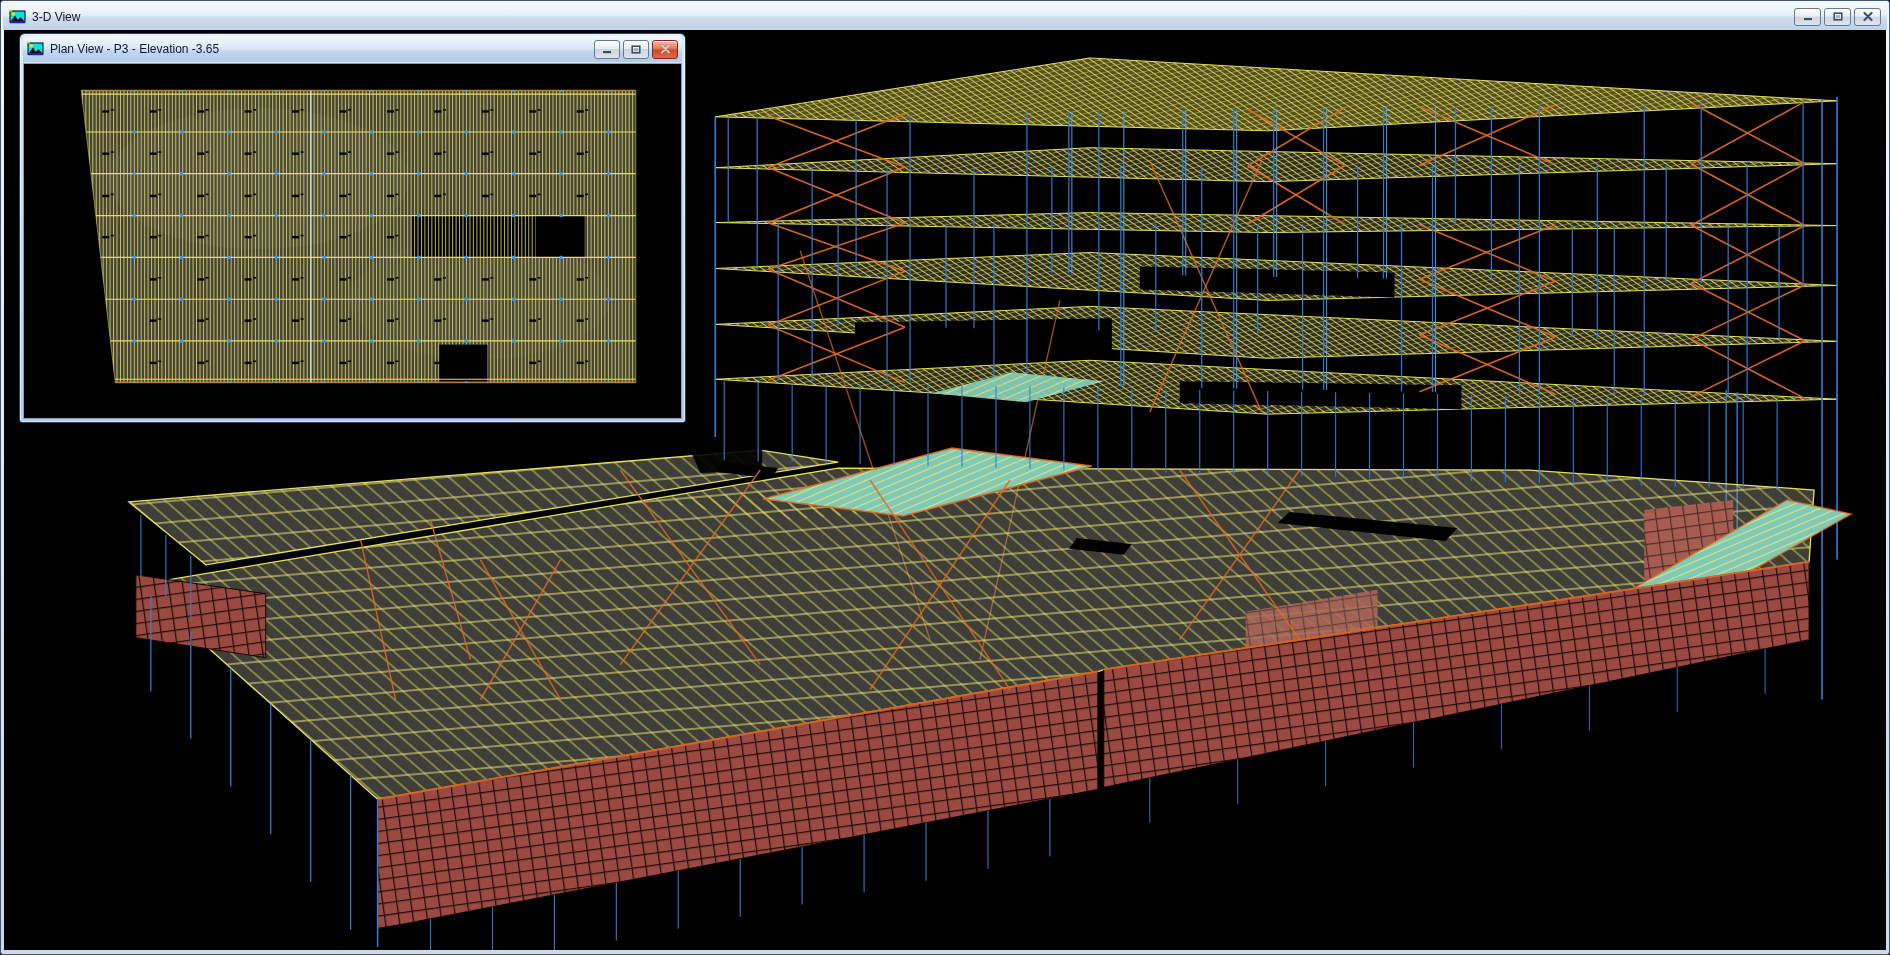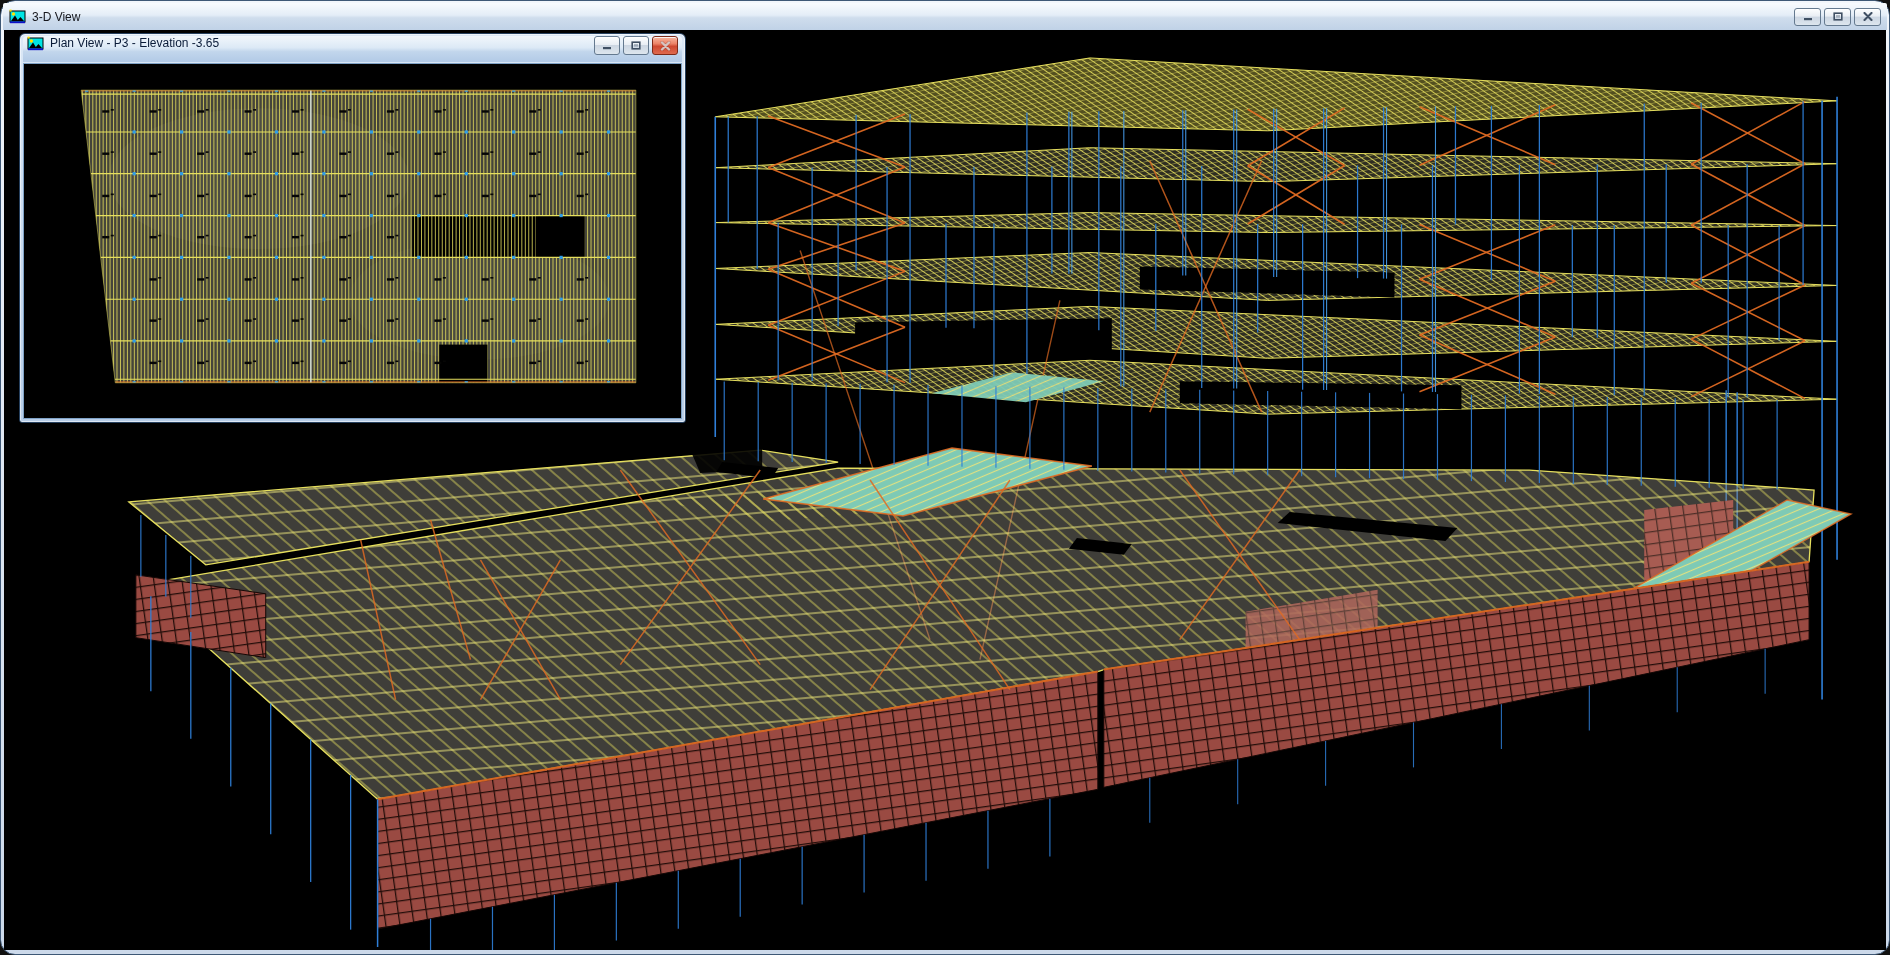--- a/index.html
+++ b/index.html
@@ -1,38 +1,38 @@
 <!DOCTYPE html>
 <html><head>
 <meta charset="utf-8">
 <style>
   html,body{margin:0;padding:0;background:#111;}
   *{box-sizing:border-box;}
   #stage{position:relative;width:1890px;height:955px;font-family:"Liberation Sans",sans-serif;overflow:hidden;}
   
   .window{position:absolute;inset:0;background:linear-gradient(180deg,#f2f6fb,#ccd9ea);
-    border:1px solid #3e5876;border-radius:15px;}
+    border:1px solid #3e5876;border-radius:3px;}
   .titlebar{position:absolute;left:2px;top:2px;right:2px;height:27px;display:flex;align-items:center;
     padding:0 6px;background:linear-gradient(180deg,#f8fbfe 0%,#e4edf7 45%,#cfdded 55%,#c0d2e7 100%);
     border-radius:2px 2px 0 0;}
   .title-text{font-size:12px;color:#15161c;margin-left:6px;white-space:nowrap;}
   .btn-group{margin-left:auto;display:flex;gap:3px;}
   .win-btn{display:flex;align-items:center;justify-content:center;width:27px;height:18px;
     border:1px solid #64798f;border-radius:3px;cursor:default;
     background:linear-gradient(180deg,#fdfeff 0%,#e9eef4 45%,#ccd6e2 50%,#dde6ee 100%);
     box-shadow:inset 0 1px 0 rgba(255,255,255,.85);}
   .win-btn.close-active{background:linear-gradient(180deg,#f7b7a0 0%,#ec8266 40%,#ce4830 55%,#df6a4e 100%);
     border-color:#7e2a18;}
   .client{position:absolute;left:3px;right:3px;top:29px;bottom:4px;background:#000;overflow:hidden;}
   #scene3d{position:absolute;inset:0;width:100%;height:100%;display:block;}
   
   .plan-window{position:absolute;left:15px;top:3px;width:667px;height:390px;
     background:linear-gradient(180deg,#dbe8f6,#b7cde7);border:1px solid #26405e;
     border-radius:6px 6px 3px 3px;box-shadow:3px 5px 16px rgba(0,0,0,.7),inset 0 0 0 1px rgba(255,255,255,.55);}
-  .plan-titlebar{position:absolute;left:3px;top:2px;right:3px;height:26px;display:flex;padding:0 4px;
+  .plan-titlebar{position:absolute;left:3px;top:2px;right:3px;height:26px;display:flex;align-items:center;padding:0 4px;
     background:linear-gradient(180deg,#f2f7fc 0%,#dce9f6 45%,#c2d6ec 60%,#b2cae6 100%);border-radius:4px 4px 0 0;}
   .plan-titlebar .title-text{color:#0a1b38;}
   .plan-titlebar .win-btn{width:26px;height:19px;}
   .plan-client{position:absolute;left:3px;right:3px;top:29px;bottom:3px;background:#000;border:1px solid #7fa2c6;}
   #planSvg{position:absolute;inset:0;width:100%;height:100%;display:block;}
   .app-icon{flex:0 0 auto;}
 </style>
 </head>
 <body>
 

